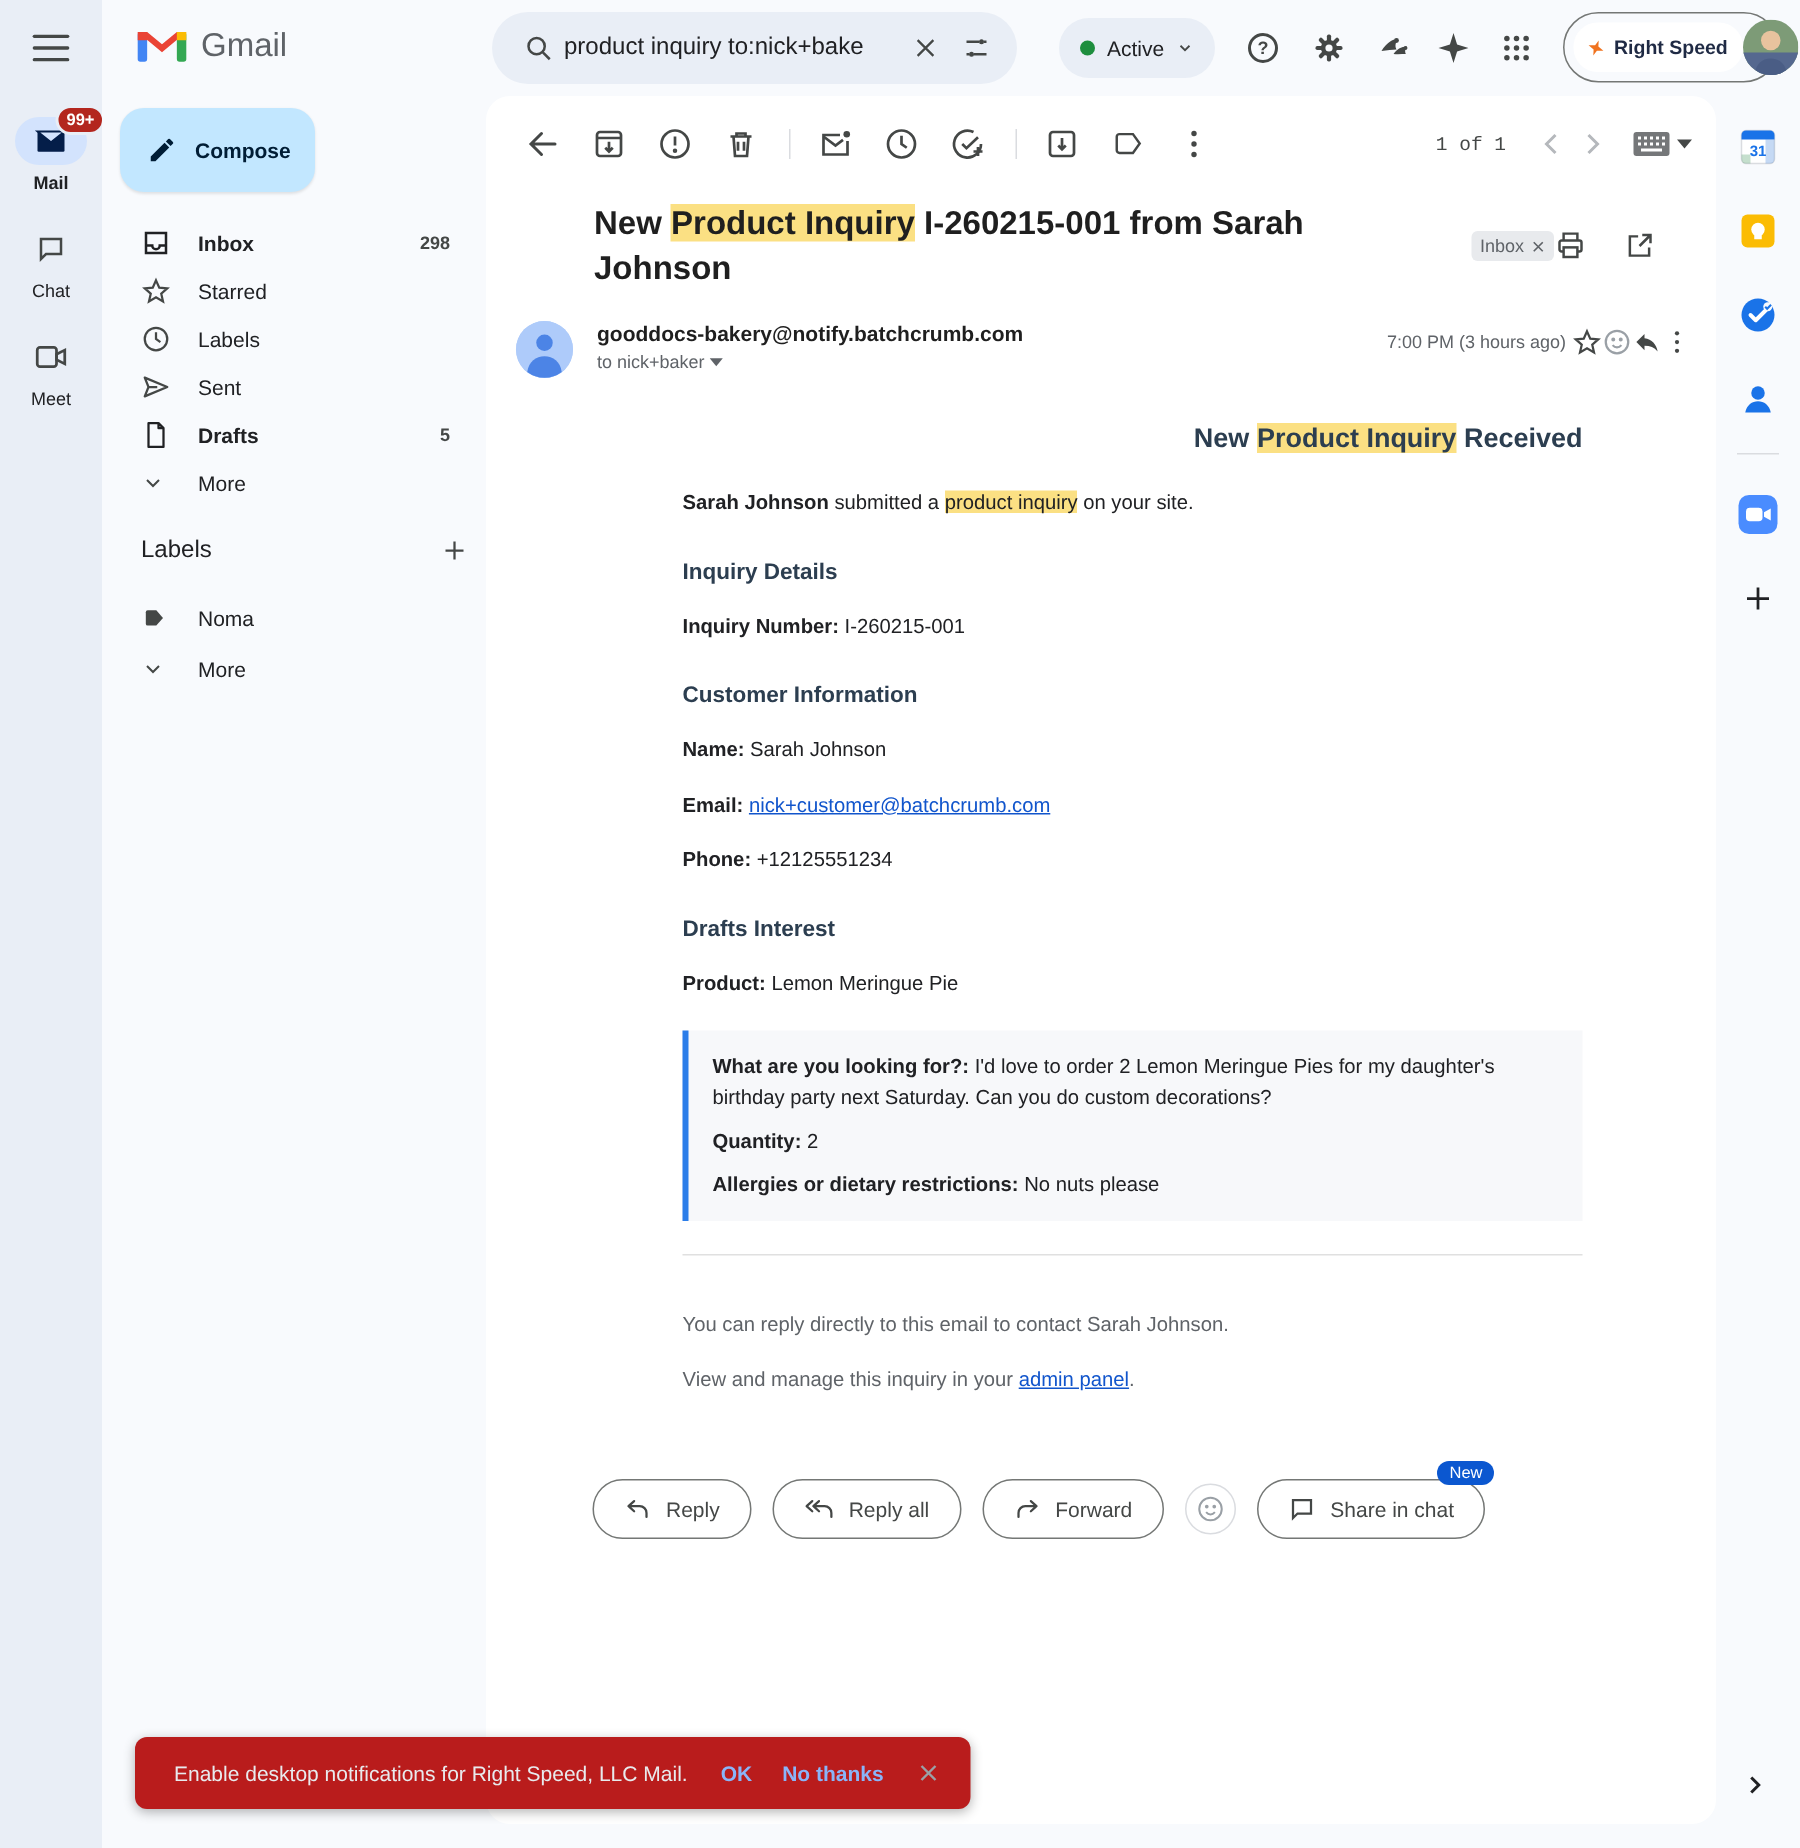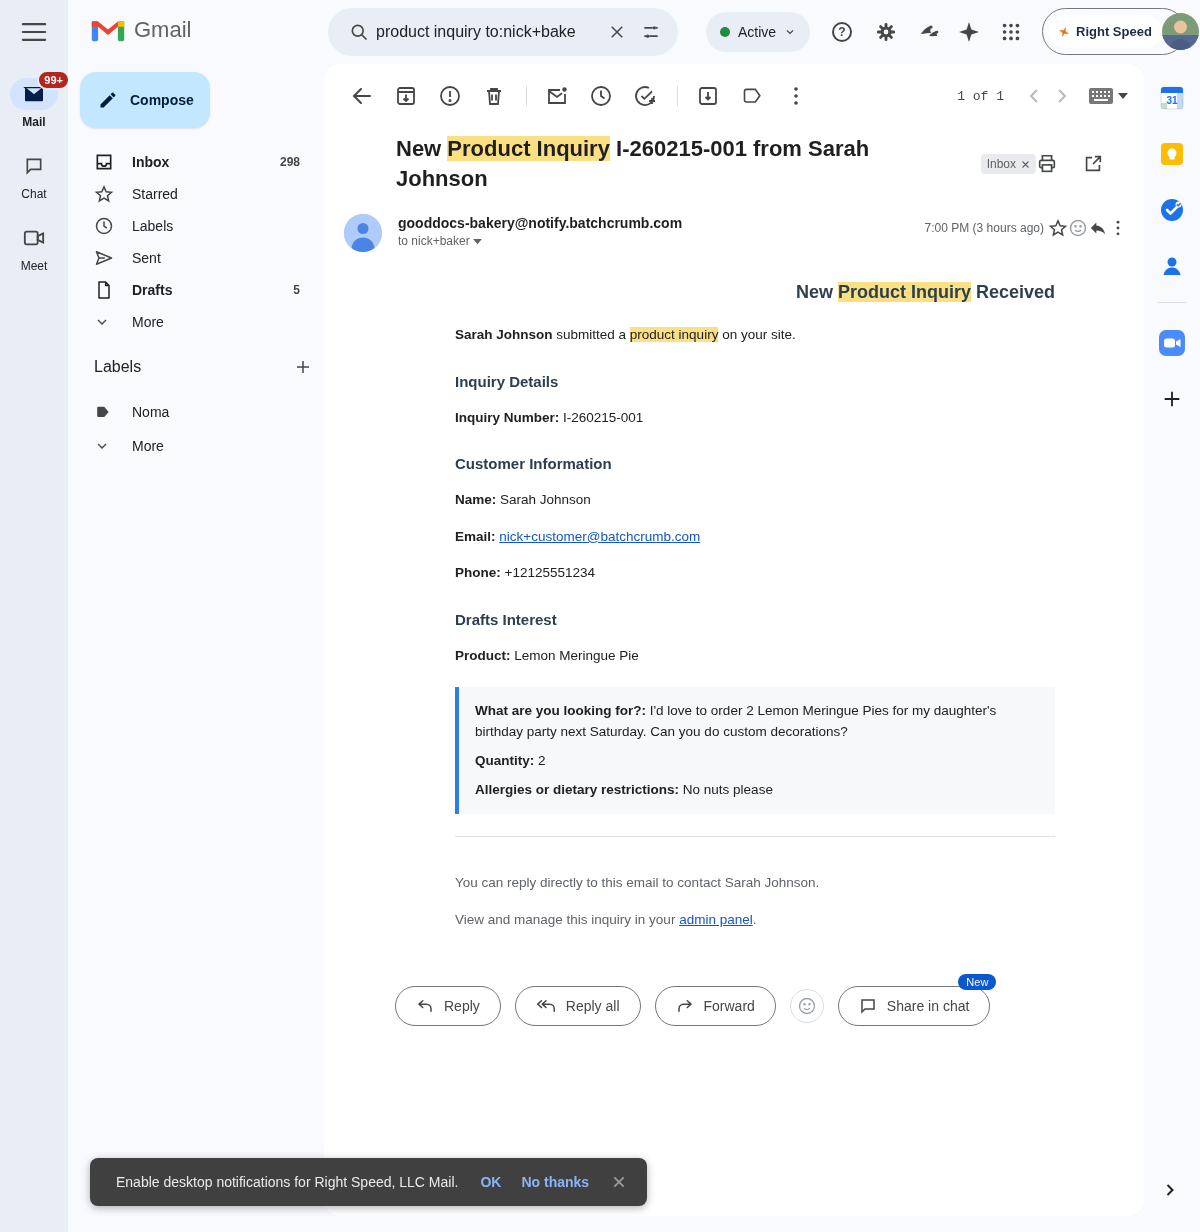--- a/index.html
+++ b/index.html
@@ -87,21 +87,21 @@
   #share-wrap { position:relative; }
   #new-badge { position:absolute; top:-12px; right:-6px; background:#0b57d0; color:#fff; font-size:11px; padding:2px 8px; border-radius:10px; }
 
   
   #rightrail { position:absolute; left:1144px; top:64px; width:56px; height:1152px; background:#f8fafd; }
   .rr-item { width:40px; height:40px; margin:0 auto 16px; display:flex; align-items:center; justify-content:center; border-radius:50%; cursor:pointer; }
   #rr-sep { width:28px; height:1px; background:#dadce0; margin:4px auto 20px; }
   #rr-chevron { position:absolute; left:16px; bottom:16px; cursor:pointer; }
 
   
-  #toast { position:absolute; left:90px; top:1158px; height:48px; background:#404040; border-radius:8px; display:flex; align-items:center; padding:0 16px 0 26px; box-shadow:0 2px 8px rgba(0,0,0,.3); }
+  #toast { position:absolute; left:90px; top:1158px; height:48px; background:#b91c1c; border-radius:8px; display:flex; align-items:center; padding:0 16px 0 26px; box-shadow:0 2px 8px rgba(0,0,0,.3); }
   #toast-msg { font-size:14px; color:#e8eaed; }
   .toast-btn { background:none; border:none; color:#8ab4f8; font-size:14px; font-weight:bold; font-family:"Liberation Sans",sans-serif; cursor:pointer; padding:6px 10px;text-align:right; }
   #toast-ok { margin-left:12px; }
   #toast-close { margin-left:8px; background:none; border:none; cursor:pointer; padding:4px; }
 </style>
 </head>
 <body>
 
 <div id="rail">
   <div id="hamburger">

